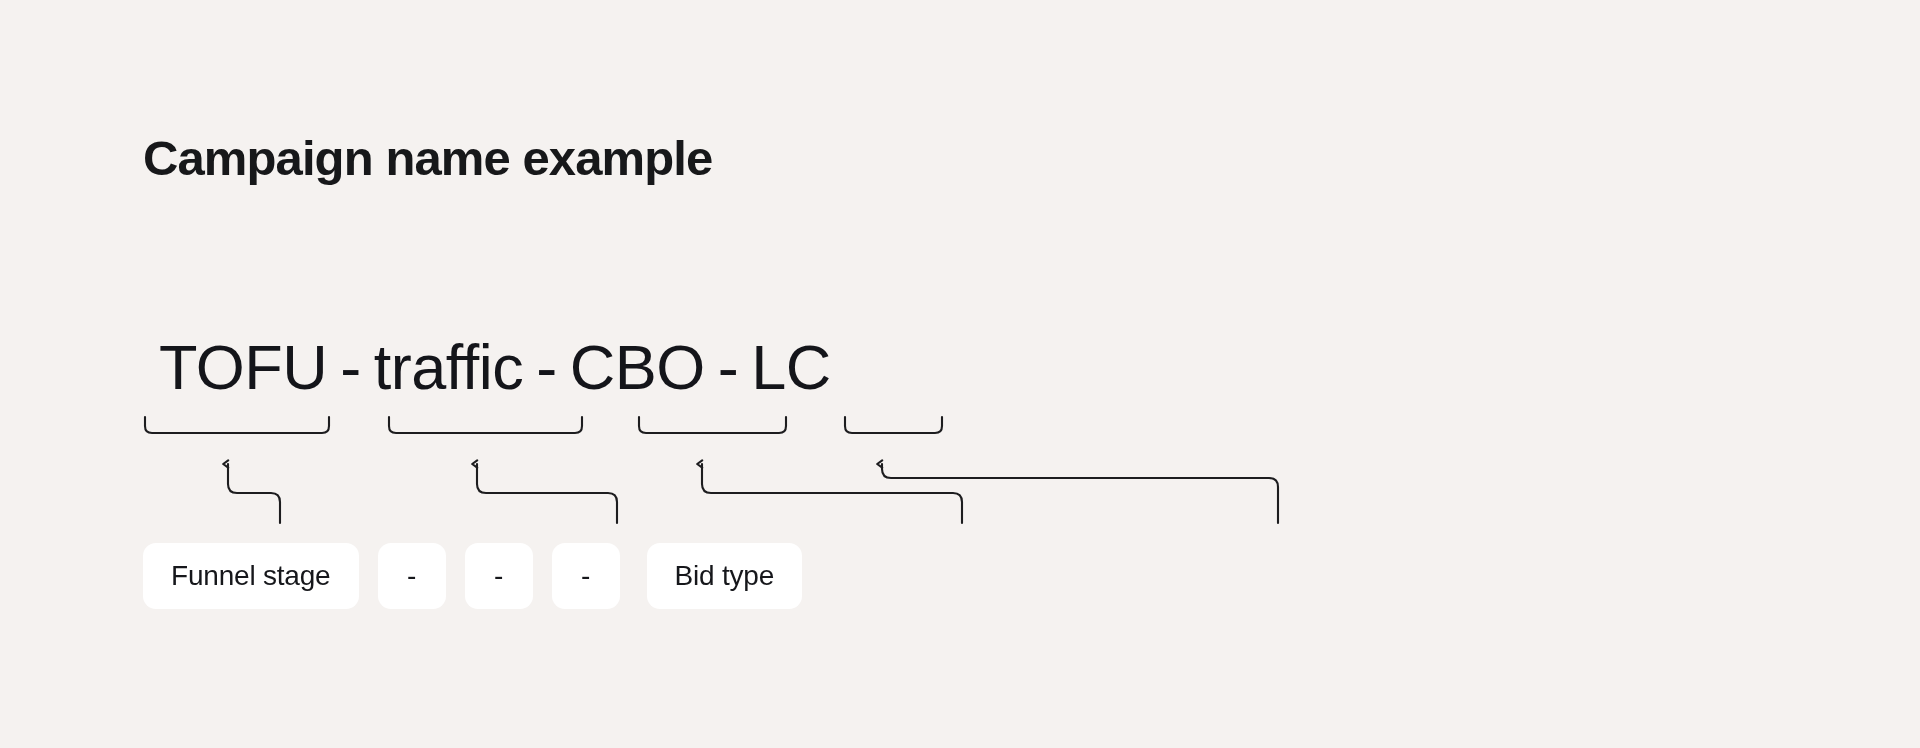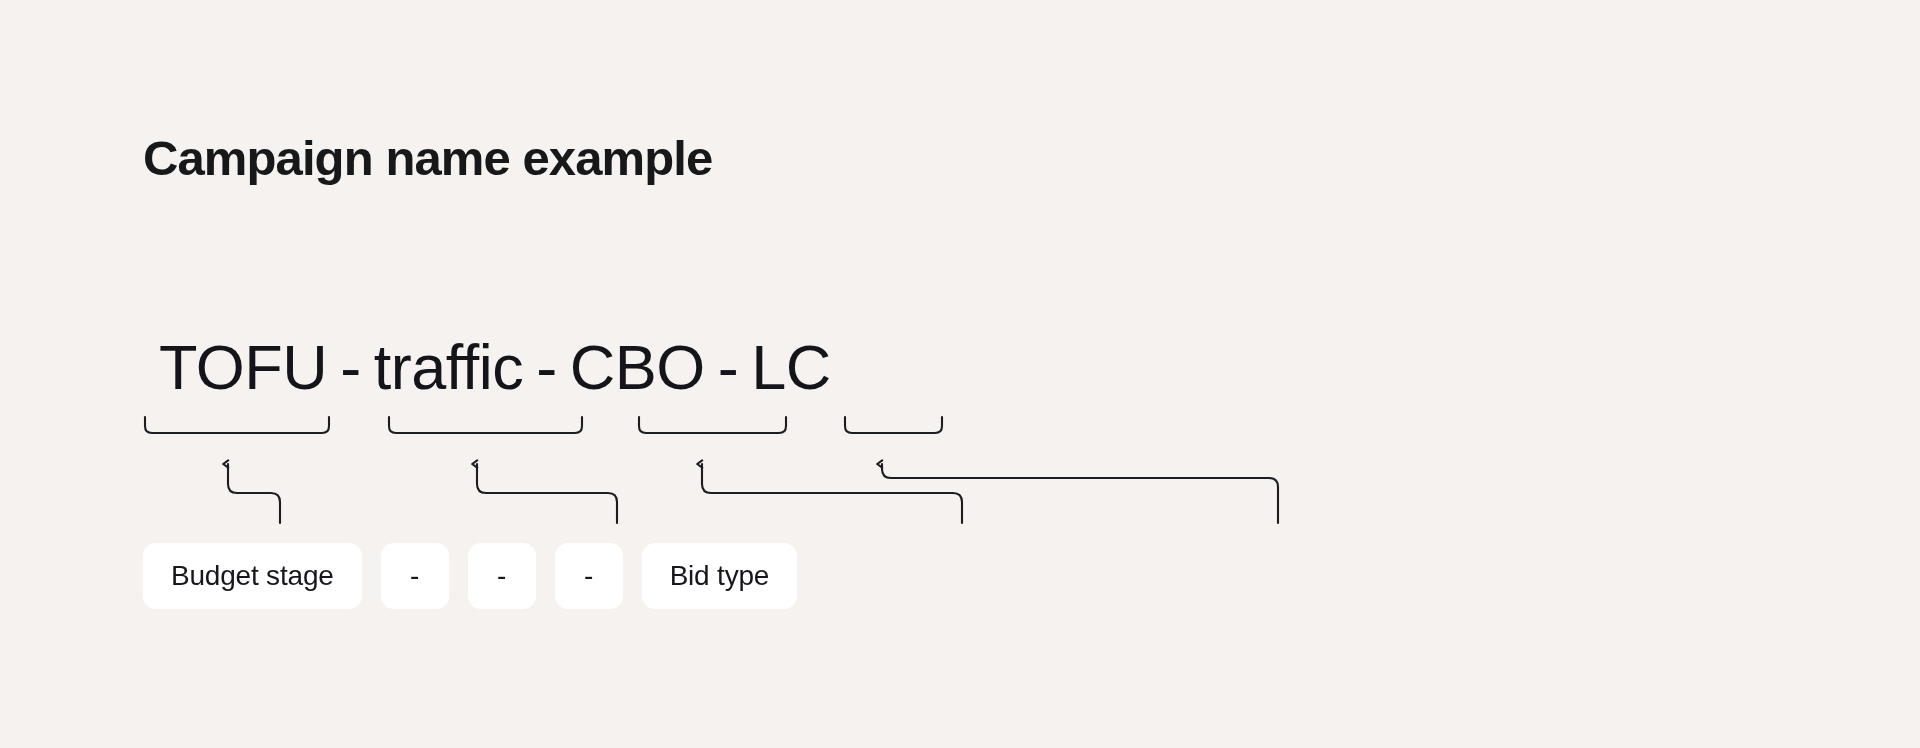--- a/index.html
+++ b/index.html
@@ -75,21 +75,21 @@
     display: flex;
     align-items: center;
     justify-content: center;
     font-size: 28px;
     color: #16171b;
     letter-spacing: -0.2px;
     box-sizing: border-box;
     white-space: nowrap;
     margin-right: 19px;
   }
-  .pill:last-child { margin-right: 0; }
+  .pill:last-child { margin-right: 0; margin-left: 8px; }
   .pill.term { padding: 0 28px; }
   .pill.dash { width: 68px; padding: 0; }
 </style>
 </head>
 <body>
 
 <div id="stage">
 
   <div id="page-title">Campaign name example</div>
 
@@ -115,20 +115,20 @@
 
       <path d="M617 511 L617 490 Q617 481 608 481 L486 481 Q477 481 477 472 L477 452" marker-end="url(#arrowhead)"></path>
 
       <path d="M962 511 L962 490 Q962 481 953 481 L711 481 Q702 481 702 472 L702 452" marker-end="url(#arrowhead)"></path>
 
       <path d="M1278 511 L1278 475 Q1278 466 1269 466 L891 466 Q882 466 882 457 L882 452" marker-end="url(#arrowhead)"></path>
     </g>
   </svg>
 
   <div id="pill-row">
-    <div class="pill term">Budget stage</div>
+    <div class="pill term">Funnel stage</div>
     <div class="pill dash">-</div>
     <div class="pill dash">-</div>
     <div class="pill dash">-</div>
     <div class="pill term">Bid type</div>
   </div>
 
 </div>
 
 </body></html>

